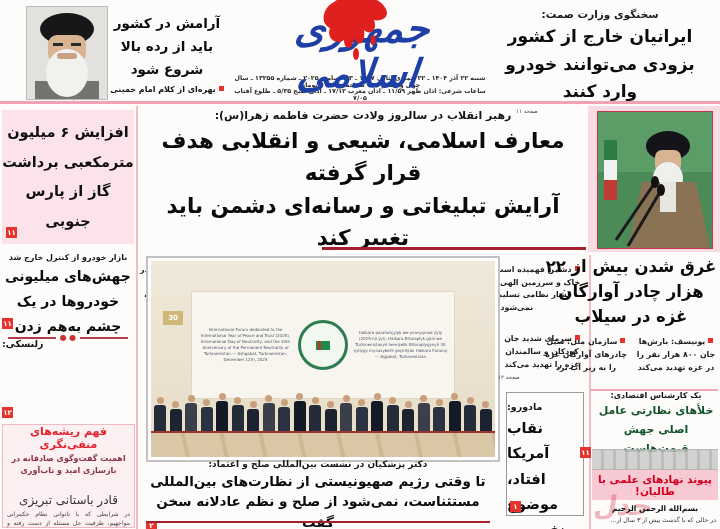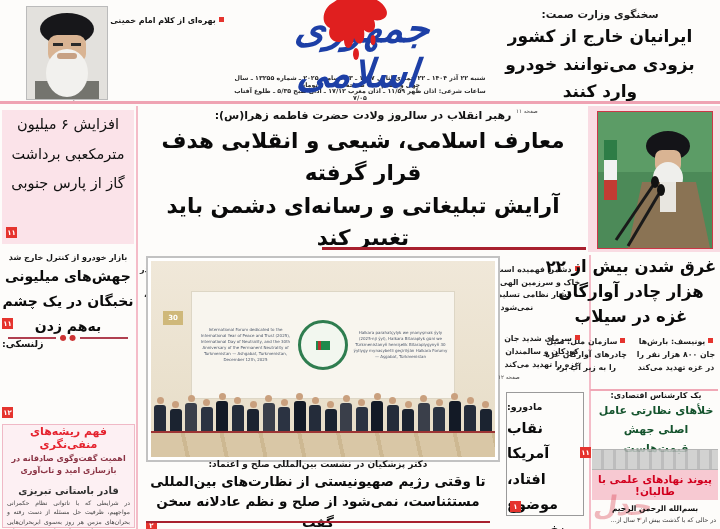--- a/index.html
+++ b/index.html
@@ -35,21 +35,21 @@
   
   #lead{left:140px;top:109px;width:446px;text-align:center;}
   #lead .kicker{font-size:11px;font-weight:700;color:#141414;}
   #lead .headline{font-size:21.5px;font-weight:700;line-height:1.5;color:#0a0a0a;margin-top:3px;}
   #lead-bullets{display:flex;gap:10px;margin-top:10px;}
   #lead-bullets .bullet{font-size:7.8px;font-weight:700;line-height:1.62;color:#202020;text-align:center;}
   .b1{flex:0 0 31%;} .b2{flex:0 0 30%;} .b3{flex:1;}
   .tiny-page{font-size:6px;color:#333;margin-right:3px;}
   
   #gas-box{left:2px;top:110px;width:132px;height:134px;background:#fbe3e9;text-align:center;}
-  #gas-box .headline{font-size:14.5px;font-weight:400;line-height:2.05;color:#101010;}
+  #gas-box .headline{font-size:14.5px;font-weight:700;line-height:2.05;padding-top:8px;color:#101010;}
   #khamenei-panel{left:588px;top:106px;width:132px;height:146px;background:#f9dce3;}
   #khamenei-frame{position:absolute;left:9px;top:5px;width:114px;height:136px;border:1.5px solid #cc3747;background:#fff;}
   .badge{position:absolute;width:11px;height:11px;background:#e5342e;color:#fff;font-size:7px;
          display:flex;align-items:center;justify-content:center;font-weight:700;}
   
   #summit-frame{left:146px;top:256px;width:344px;height:196px;border:2px solid #c2c2c2;background:#fff;padding:3px;}
   #summit-photo{position:relative;width:100%;height:100%;background:linear-gradient(#f0e8d9,#e6dcc6);overflow:hidden;}
   #logo30{position:absolute;left:12px;top:50px;width:20px;height:14px;background:#cfb87a;color:#fff;
           font-size:7px;font-weight:700;display:flex;align-items:center;justify-content:center;}
   #banner{position:absolute;left:40px;right:40px;top:30px;height:94px;background:#f8f5ee;border:1px solid #ddd6c5;
@@ -98,21 +98,21 @@
   #cars .headline{font-size:14px;font-weight:700;line-height:1.8;margin-top:2px;color:#0b0b0b;}
   #divider1{left:8px;top:337px;width:120px;display:flex;align-items:center;gap:4px;}
   #divider1 .dline{flex:1;height:1.5px;background:#b04050;}
   #divider1 .dots{color:#c33;font-size:8px;line-height:0;}
   #zelensky{left:2px;top:338px;width:132px;text-align:left;}
   #zelensky .kicker{font-size:9.5px;font-weight:700;color:#141414;}
   #zelensky .headline{font-size:14px;font-weight:700;line-height:1.8;margin-top:2px;color:#0b0b0b;}
   #note-box{left:2px;top:424px;width:133px;height:104px;background:#fdf0f3;border:1px solid #f0b9c6;box-sizing:border-box;text-align:center;}
   #note-box .title{font-size:11px;font-weight:700;color:#e5232e;}
   #note-box .subtitle{font-size:8px;font-weight:700;color:#8a3344;line-height:1.5;margin-top:2px;padding:0 4px;}
-  #note-box .author{font-size:10px;font-weight:700;color:#333;margin-top:8px;}
+  #note-box .author{font-size:12px;font-weight:400;color:#333;margin-top:16px;}
   #note-box .body{font-size:6.1px;color:#444;text-align:justify;line-height:1.55;padding:2px 4px 0 4px;}
 </style>
 </head>
 <body>
 
 <div id="page">
 
   <div class="abs" id="top-right">
     <div class="kicker">سخنگوی وزارت صمت:</div>
     <div class="headline">ایرانیان خارج از کشور بزودی می‌توانند خودرو وارد کنند</div>
@@ -135,20 +135,21 @@
       <rect width="80" height="92" fill="#e3e1dd"></rect>
       <rect x="8" y="74" width="64" height="18" fill="#74746e"></rect>
       <ellipse cx="40" cy="22" rx="27" ry="16" fill="#17171a"></ellipse>
       <rect x="21" y="28" width="38" height="28" rx="9" fill="#d9b493"></rect>
       <rect x="26" y="36" width="10" height="3" fill="#2a2a2a"></rect>
       <rect x="44" y="36" width="10" height="3" fill="#2a2a2a"></rect>
       <ellipse cx="40" cy="66" rx="21" ry="24" fill="#f2f1ee"></ellipse>
       <rect x="30" y="46" width="20" height="6" rx="3" fill="#c7a184"></rect>
     </svg>
     <div id="tl-text">
+      <div class="headline">آرامش در کشور باید از رده بالا شروع شود</div>
       <div class="source"><span class="sq"></span><span>بهره‌ای از کلام امام خمینی</span></div>
     </div>
     <div id="tl-pageref">صفحه ۶</div>
   </div>
 
   <div class="abs" id="rule-top"></div>
   <div class="abs" id="vrule1"></div>
   <div class="abs" id="vrule2"></div>
 
   <div class="abs" id="lead">
@@ -331,21 +332,21 @@
 
   <div class="abs" id="taliban">
     <div class="title">پیوند نهادهای علمی با طالبان!</div>
     <div class="watermark">جدل</div>
     <div class="bismillah">بسم‌الله الرحمن الرحیم</div>
     <div class="body">در حالی که با گذشت بیش از ۴ سال از...</div>
   </div>
 
   <div class="abs" id="cars">
     <div class="kicker">بازار خودرو از کنترل خارج شد</div>
-    <div class="headline">جهش‌های میلیونی نخبگان در یک چشم به‌هم زدن</div>
+    <div class="headline">جهش‌های میلیونی خودروها در یک چشم به‌هم زدن</div>
   </div>
   <div class="badge abs" style="left:2px;top:318px;">۱۱</div>
 
   <div class="abs" id="divider1">
     <span class="dline"></span>
     <span class="dots">● ●</span>
     <span class="dline"></span>
   </div>
 
   <div class="abs" id="zelensky">

